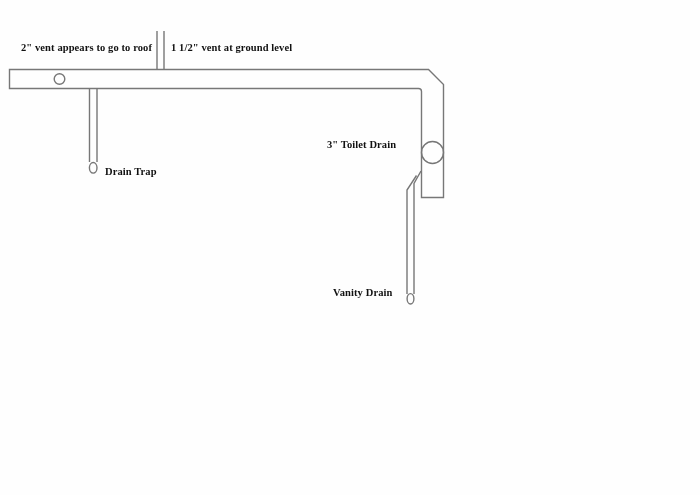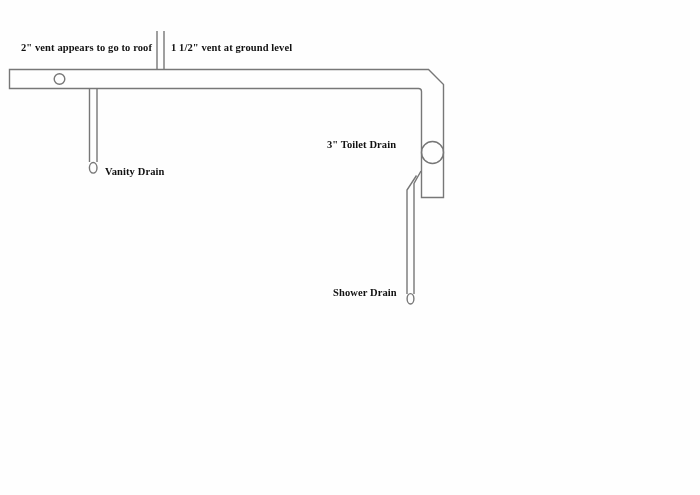--- a/index.html
+++ b/index.html
@@ -64,17 +64,17 @@
       <ellipse cx="410.5" cy="298.8" rx="3.4" ry="5.2"></ellipse>
     </g>
   </svg>
 
   <div class="label label-vent-roof">2" vent appears to go to roof</div>
 
   <div class="label label-vent-ground">1 1/2" vent at ground level</div>
 
   <div class="label label-toilet-drain">3" Toilet Drain</div>
 
-  <div class="label label-vanity-trap">Vanity Drain</div>
+  <div class="label label-vanity-trap">Drain Trap</div>
 
-  <div class="label label-shower-drain">Shower Drain</div>
+  <div class="label label-shower-drain">Vanity Drain</div>
 
 </div>
 
 </body></html>

